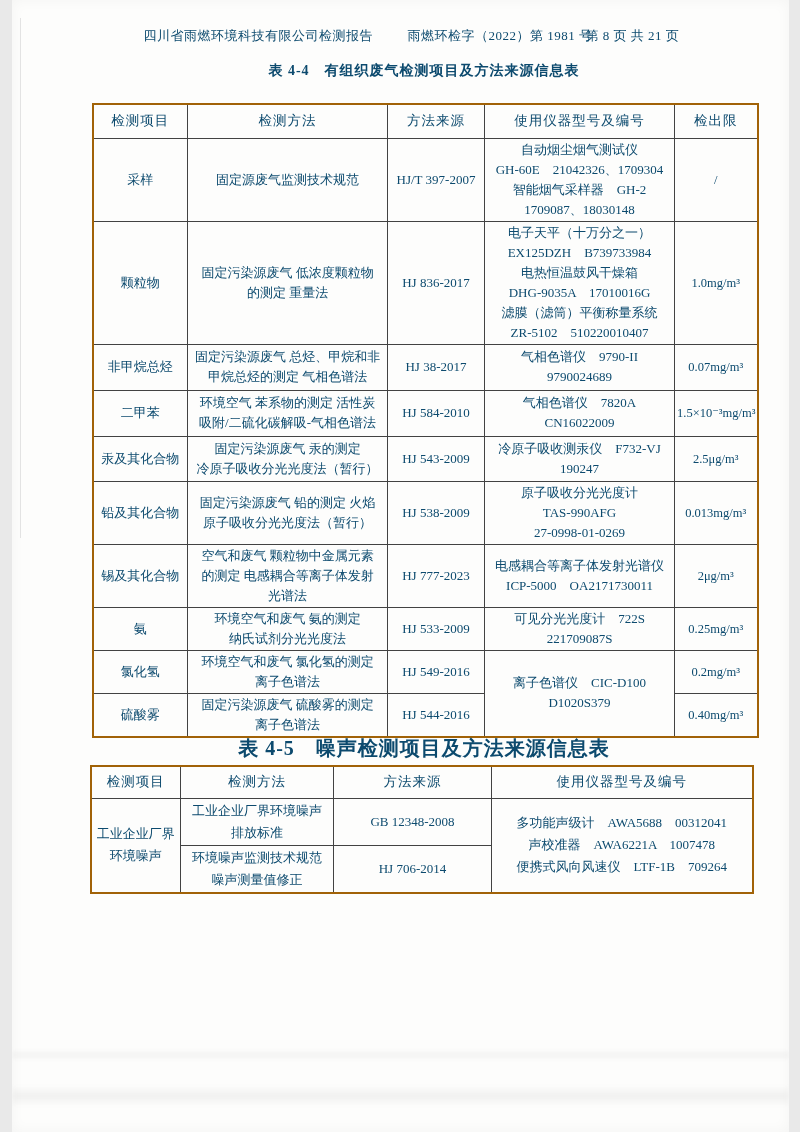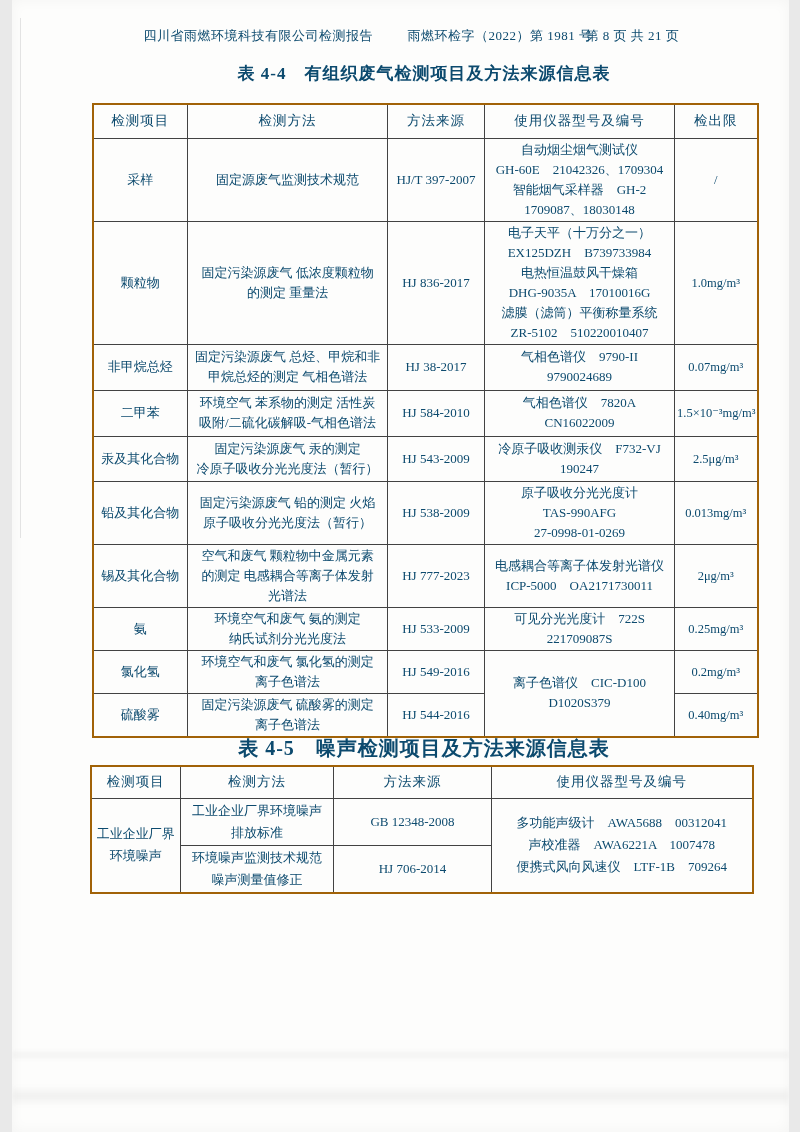--- a/index.html
+++ b/index.html
@@ -36,21 +36,21 @@
   .rm4{left:785px;top:572px;width:4px;height:16px;border-radius:50%/20%;transform:rotate(12deg);}
   .rm5{left:784px;top:592px;width:7px;height:9px;}
 
   .doc-header{position:absolute;top:27px;left:0;width:100%;font-size:13px;letter-spacing:0.5px;}
   .doc-header .company{position:absolute;left:132px;white-space:nowrap;}
   .doc-header .number{position:absolute;left:396px;white-space:nowrap;}
   .doc-header .pageinfo{position:absolute;left:574px;white-space:nowrap;}
 
   .table-title{
     position:absolute;left:80px;width:665px;
-    text-align:center;font-weight:bold;font-size:17px;
+    text-align:center;font-weight:bold;font-size:14px;
     letter-spacing:1px;white-space:nowrap;
   }
   .title44{top:62px;}
   .title45{top:735px;font-size:20px;}
 
   table{
     position:absolute;
     border-collapse:collapse;
     table-layout:fixed;
     border:2px solid #a16207;

